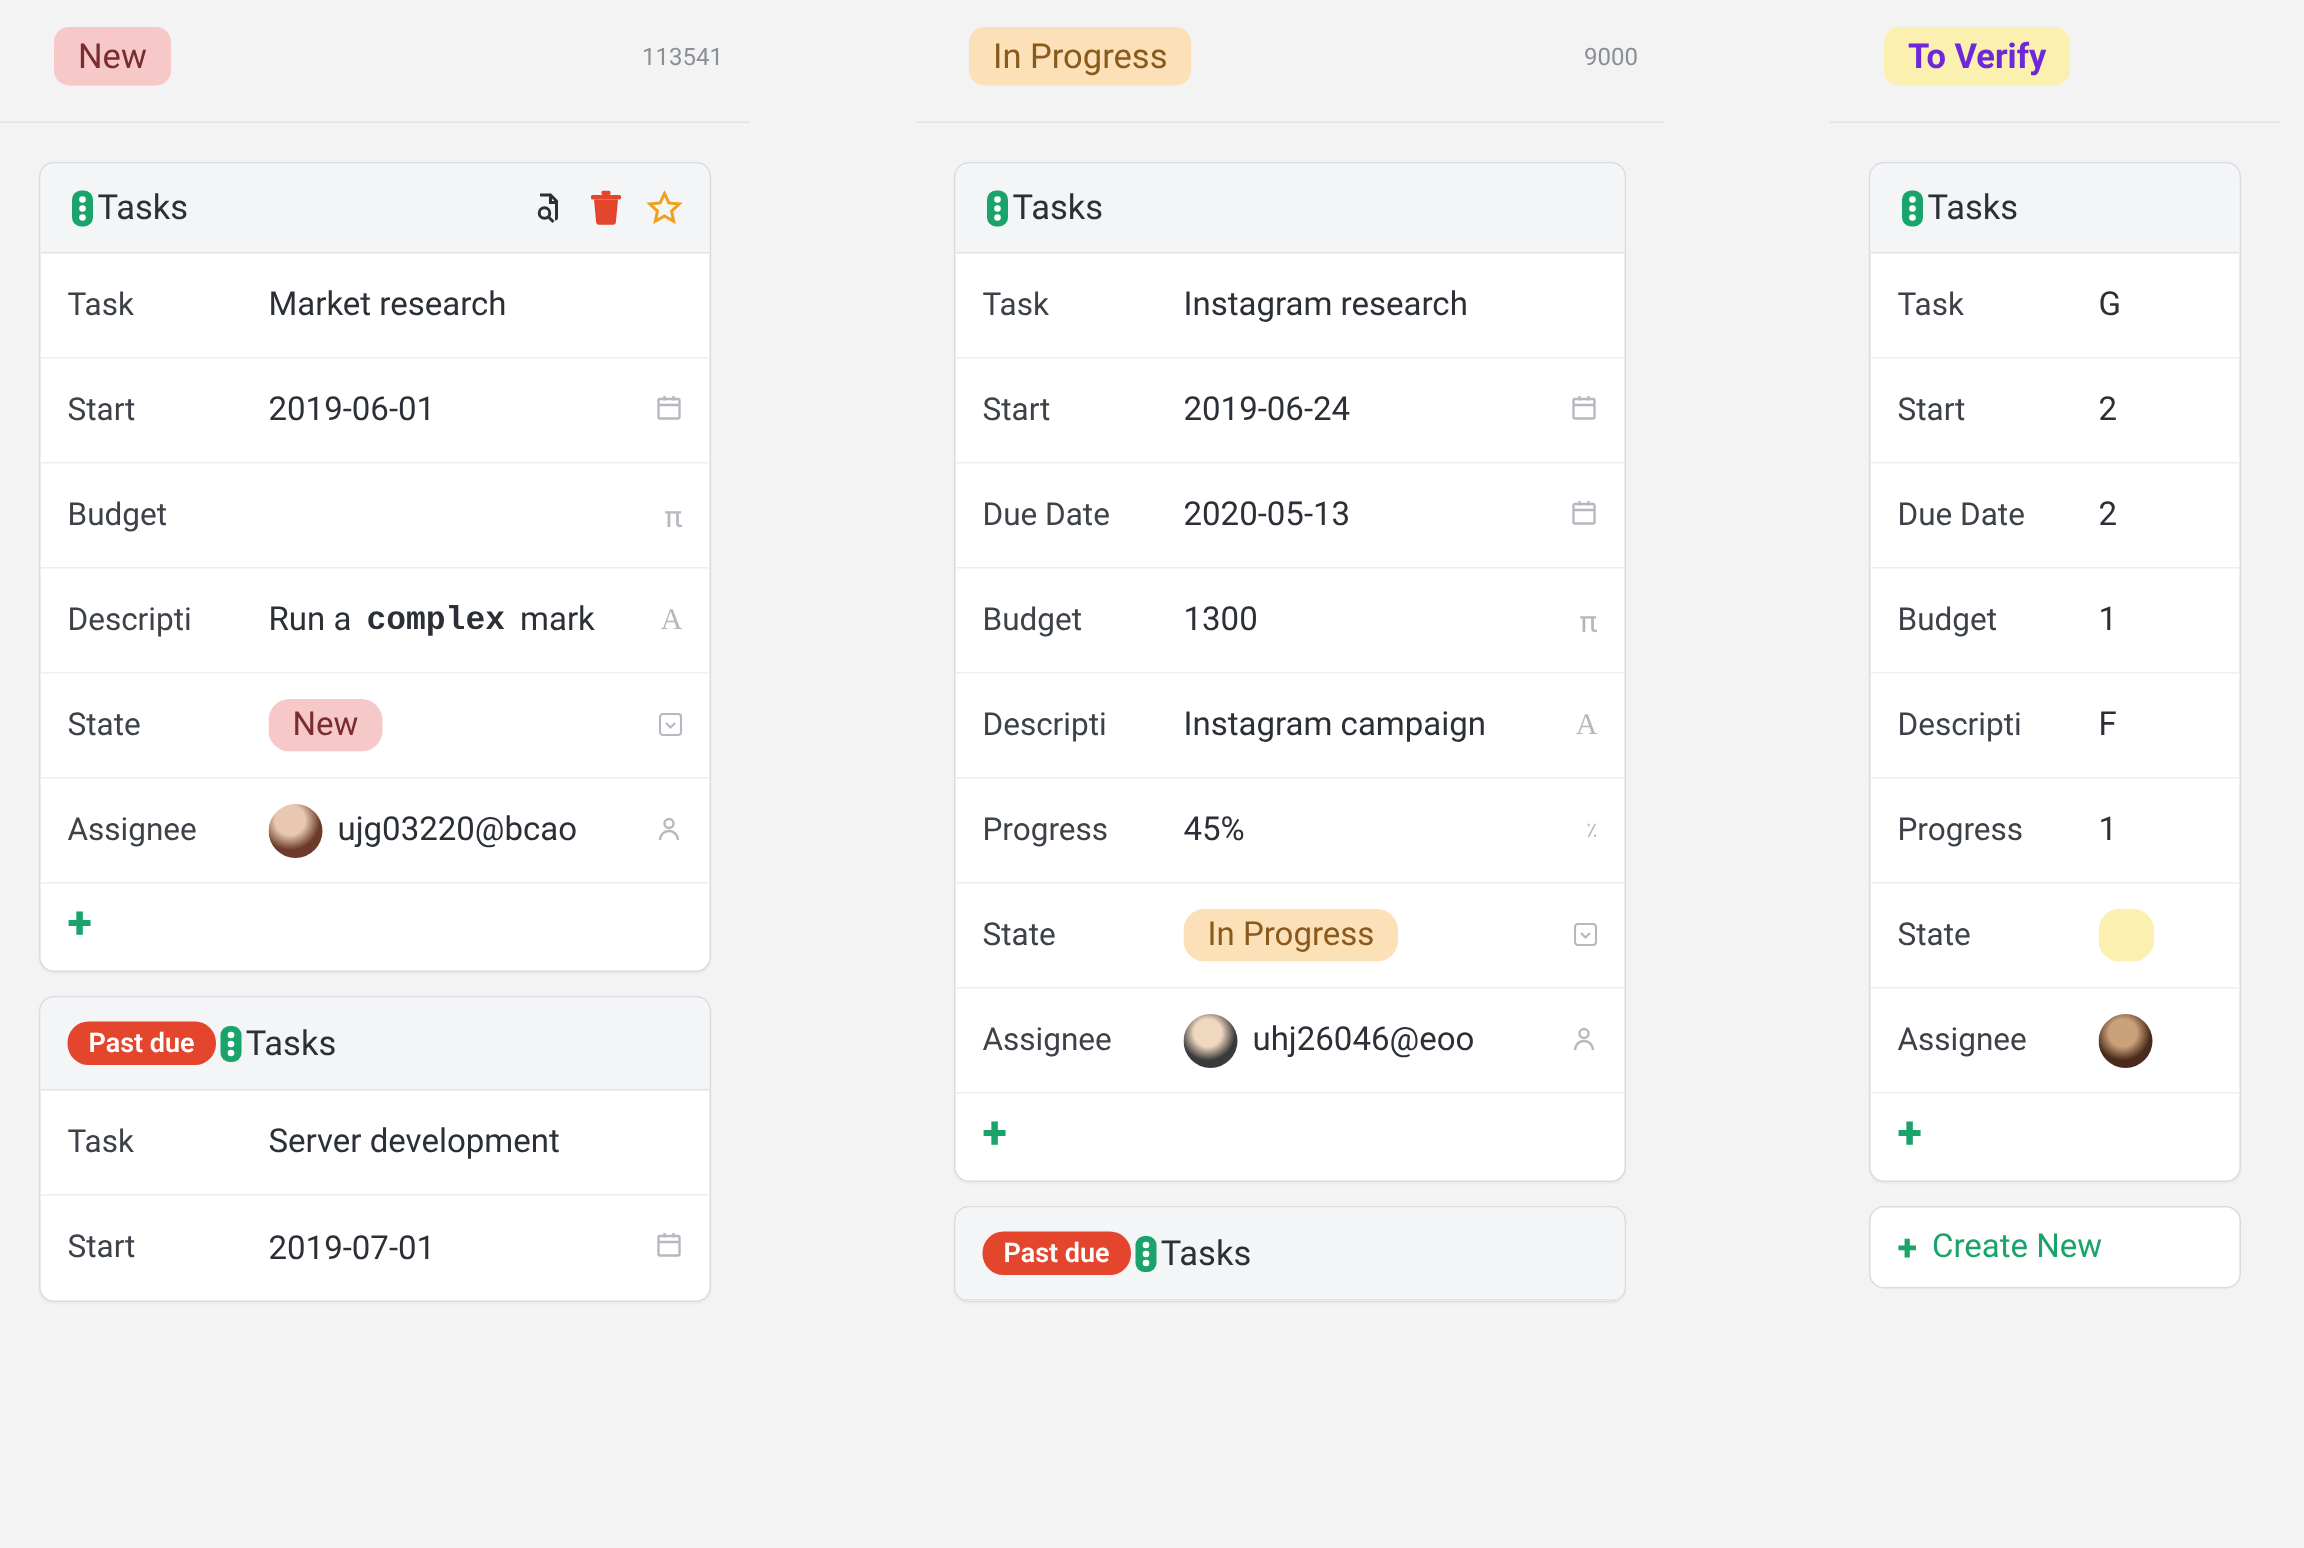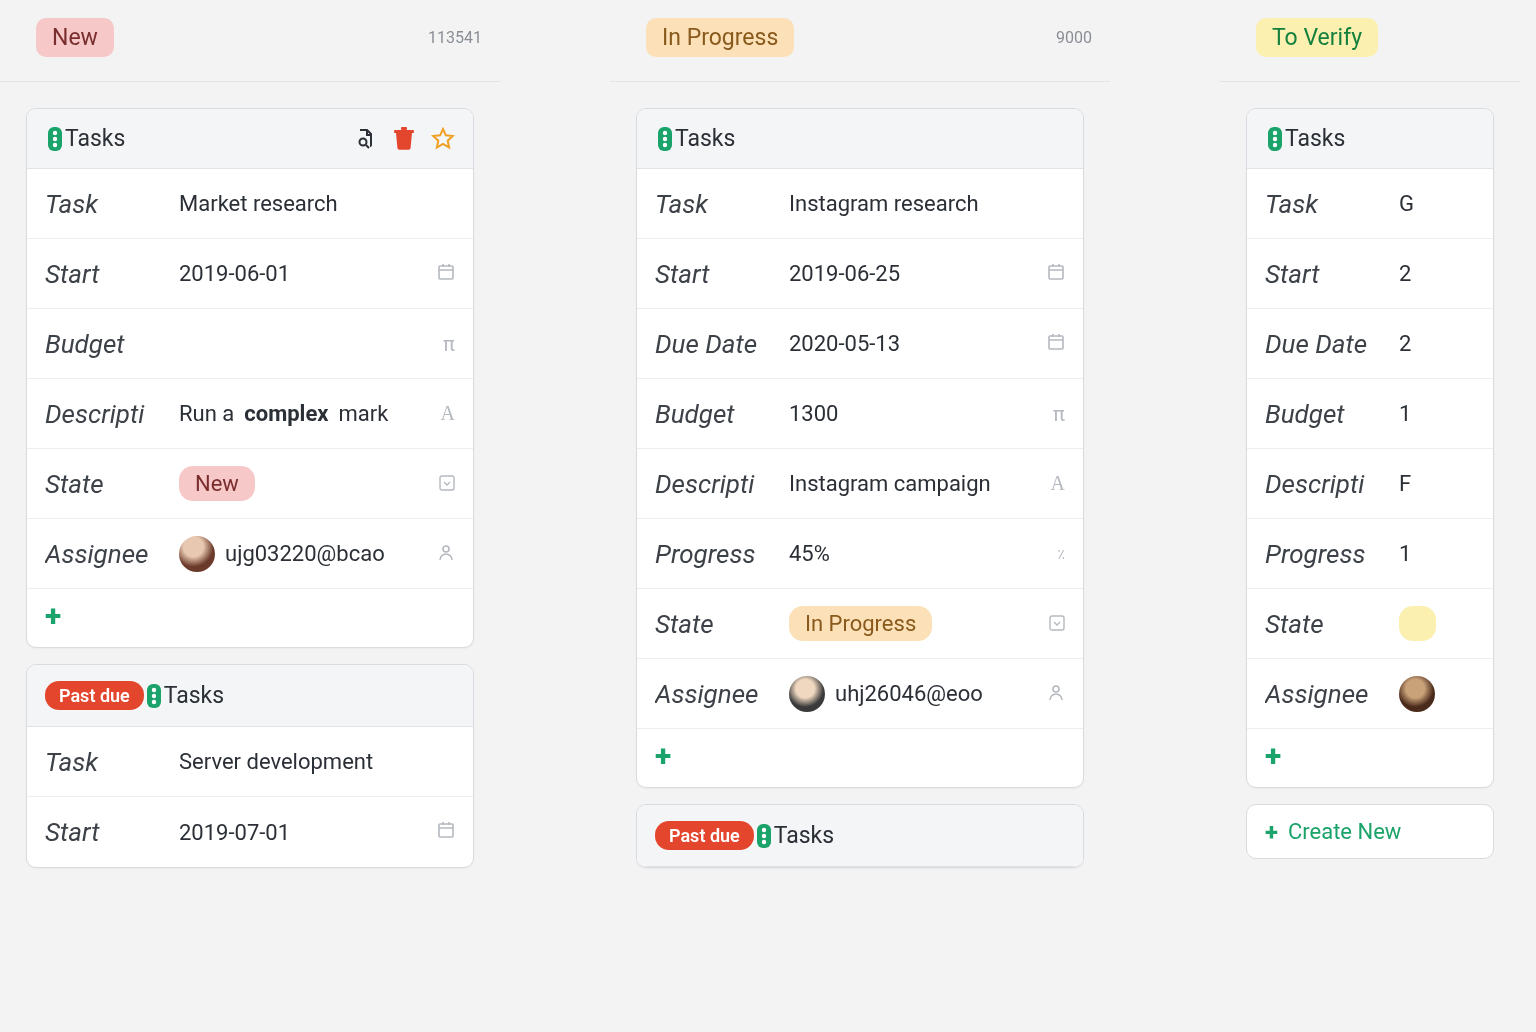--- a/index.html
+++ b/index.html
@@ -28,21 +28,21 @@
   }
   .col-badge {
     display: inline-block;
     padding: 6px 16px;
     border-radius: 10px;
     font-size: 23px;
     font-weight: 400;
   }
   .badge-new { background: #f6c8c8; color: #7a2d2d; }
   .badge-inprogress { background: #fbe0b8; color: #8a5a1c; }
-  .badge-toverify { background: #fbf0b0; color: #15803d; }
+  .badge-toverify { background: #fbf0b0; color: #6d28d9; font-weight: bold; }
   .col-count {
     color: #8a8f96;
     font-size: 16px;
   }
   .card {
     background: #fff;
     border: 1px solid #d8dbe0;
     border-radius: 10px;
     margin: 26px 26px 16px 26px;
     overflow: hidden;
@@ -71,23 +71,22 @@
     align-items: center;
     border-bottom: 1px solid #eceef0;
     padding: 0 18px;
     height: 70px;
     gap: 14px;
   }
   .row:last-of-type { border-bottom: none; }
   .row-label {
     width: 120px;
     flex-shrink: 0;
-    font-style: italic;
     color: #3d4148;
-    font-size: 26px;
+    font-size: 21px;
     overflow: hidden;
     white-space: nowrap;
   }
   .row-value {
     flex: 1;
     font-size: 22px;
     color: #2b2f36;
     overflow: hidden;
     white-space: nowrap;
     text-overflow: clip;
@@ -147,21 +146,21 @@
     background: #fff;
     border: 1px solid #d8dbe0;
     border-radius: 10px;
     color: #1aa36a;
     font-size: 22px;
     display: flex;
     align-items: center;
     gap: 10px;
     cursor: pointer;
   }
-  .bold { font-weight: 700; }
+  .bold { font-weight: 700; font-family: Liberation Mono, monospace; }
 </style>
 </head>
 <body>
 
 <div class="board">
 
   <div class="column">
     <div class="col-header">
       <span class="col-badge badge-new">New</span>
       <span class="col-count">113541</span>
@@ -307,21 +306,21 @@
             </svg>
         </span>
         <span class="card-title">Tasks</span>
       </div>
       <div class="row">
         <div class="row-label">Task</div>
         <div class="row-value">Instagram research</div>
       </div>
       <div class="row">
         <div class="row-label">Start</div>
-        <div class="row-value">2019-06-25</div>
+        <div class="row-value">2019-06-24</div>
         <div class="row-indicator">
           <svg width="18" height="18" viewBox="0 0 18 18" fill="none" stroke="#b5b9bf" stroke-width="1.6">
               <rect x="2" y="3" width="14" height="13" rx="1"></rect>
               <path d="M2 7h14M6 1v3M12 1v3"></path>
             </svg>
         </div>
       </div>
       <div class="row">
         <div class="row-label">Due Date</div>
         <div class="row-value">2020-05-13</div>

